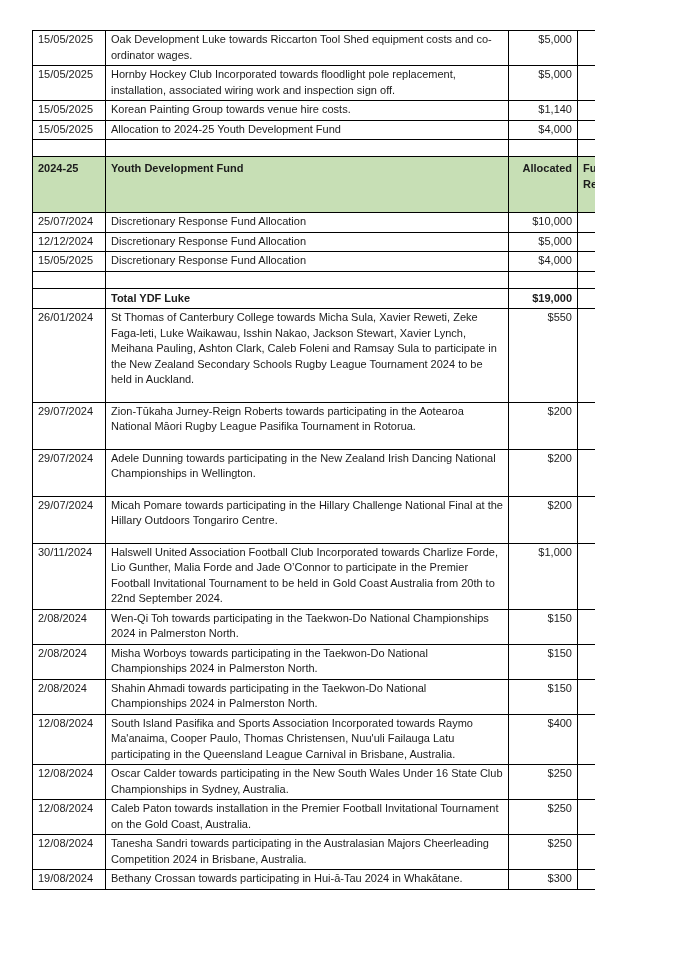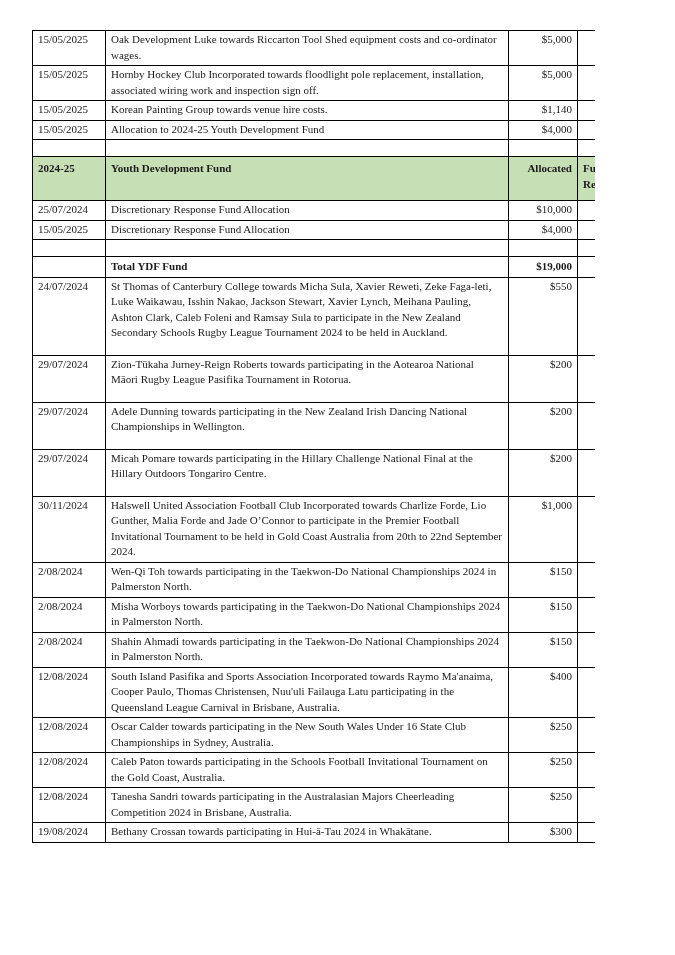--- a/index.html
+++ b/index.html
@@ -14,21 +14,20 @@
     width: 675px; height: 955px;
     background: var(--bg);
     color: var(--ink);
     font-family: "Liberation Sans", sans-serif;
   }
   .page {
     position: relative;
     width: 595px; height: 955px;
     background: var(--bg);
     overflow: hidden;
-    font-family: Liberation Serif, serif;
   }
   table.alloc {
     position: absolute;
     left: 32px; top: 30px;
     width: 621px;
     border-collapse: collapse;
     table-layout: fixed;
   }
   td {
     border: 1px solid var(--grid);
@@ -39,21 +38,21 @@
     overflow: hidden;
     word-wrap: break-word;
   }
   td.amount { text-align: right; padding-right: 5px; }
   tr.blank td { height: 17px; }
   tr.totals td { font-weight: bold; padding-top: 3px; padding-bottom: 3px; }
   tr.total_label td { font-weight: bold; padding-top: 2px; padding-bottom: 2px; }
   tr.section_header td {
     background: var(--green);
     font-weight: bold;
-    padding-top: 4px; padding-bottom: 8px;
+    padding-top: 4px; padding-bottom: 20px;
   }
   tr.pad-lg td { padding-bottom: 14px; }
   tr.pad-sm td { }
 </style>
 </head>
 <body>
 
 <div class="page">
   <table class="alloc">
     <colgroup>
@@ -99,39 +98,45 @@
           <td class="amount">Allocated</td>
           <td>Funds Remaining</td>
         </tr>
         <tr class="entry pad-sm">
           <td>25/07/2024</td>
           <td>Discretionary Response Fund Allocation</td>
           <td class="amount">$10,000</td>
           <td class="amount"></td>
         </tr>
         <tr class="entry pad-sm">
+          <td>12/12/2024</td>
+          <td>Discretionary Response Fund Allocation</td>
+          <td class="amount">$5,000</td>
+          <td class="amount"></td>
+        </tr>
+        <tr class="entry pad-sm">
           <td>15/05/2025</td>
           <td>Discretionary Response Fund Allocation</td>
           <td class="amount">$4,000</td>
           <td class="amount"></td>
         </tr>
         <tr class="blank">
           <td></td>
           <td></td>
           <td class="amount"></td>
           <td class="amount"></td>
         </tr>
         <tr class="total_label">
           <td></td>
-          <td>Total YDF Fund</td>
+          <td>Total YDF Luke</td>
           <td class="amount">$19,000</td>
           <td class="amount"></td>
         </tr>
         <tr class="entry pad-lg">
-          <td>24/07/2024</td>
+          <td>26/01/2024</td>
           <td>St Thomas of Canterbury College towards Micha Sula, Xavier Reweti, Zeke Faga-leti, Luke Waikawau, Isshin Nakao, Jackson Stewart, Xavier Lynch, Meihana Pauling, Ashton Clark, Caleb Foleni and Ramsay Sula to participate in the New Zealand Secondary Schools Rugby League Tournament 2024 to be held in Auckland.</td>
           <td class="amount">$550</td>
           <td class="amount"></td>
         </tr>
         <tr class="entry pad-lg">
           <td>29/07/2024</td>
           <td>Zion-Tūkaha Jurney-Reign Roberts towards participating in the Aotearoa National Māori Rugby League Pasifika Tournament in Rotorua.</td>
           <td class="amount">$200</td>
           <td class="amount"></td>
         </tr>
@@ -178,21 +183,21 @@
           <td class="amount"></td>
         </tr>
         <tr class="entry">
           <td>12/08/2024</td>
           <td>Oscar Calder towards participating in the New South Wales Under 16 State Club Championships in Sydney, Australia.</td>
           <td class="amount">$250</td>
           <td class="amount"></td>
         </tr>
         <tr class="entry">
           <td>12/08/2024</td>
-          <td>Caleb Paton towards participating in the Schools Football Invitational Tournament on the Gold Coast, Australia.</td>
+          <td>Caleb Paton towards installation in the Premier Football Invitational Tournament on the Gold Coast, Australia.</td>
           <td class="amount">$250</td>
           <td class="amount"></td>
         </tr>
         <tr class="entry">
           <td>12/08/2024</td>
           <td>Tanesha Sandri towards participating in the Australasian Majors Cheerleading Competition 2024 in Brisbane, Australia.</td>
           <td class="amount">$250</td>
           <td class="amount"></td>
         </tr>
         <tr class="entry">

